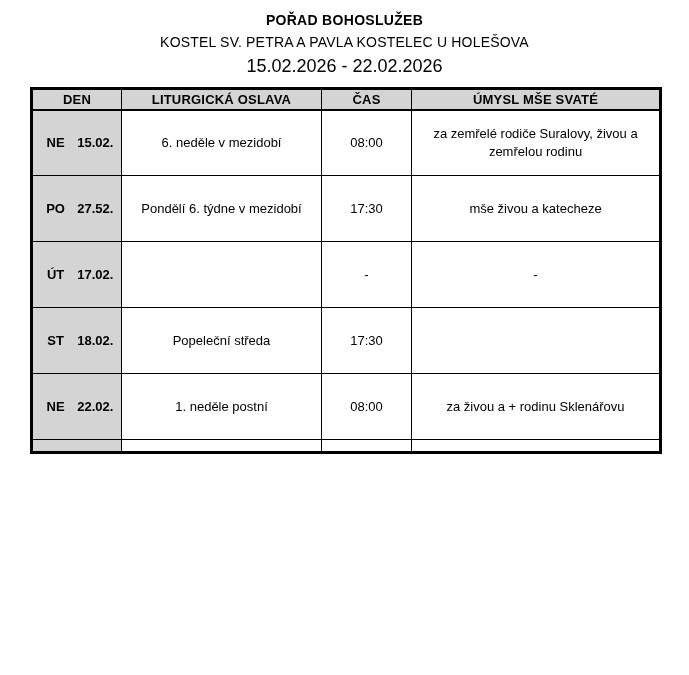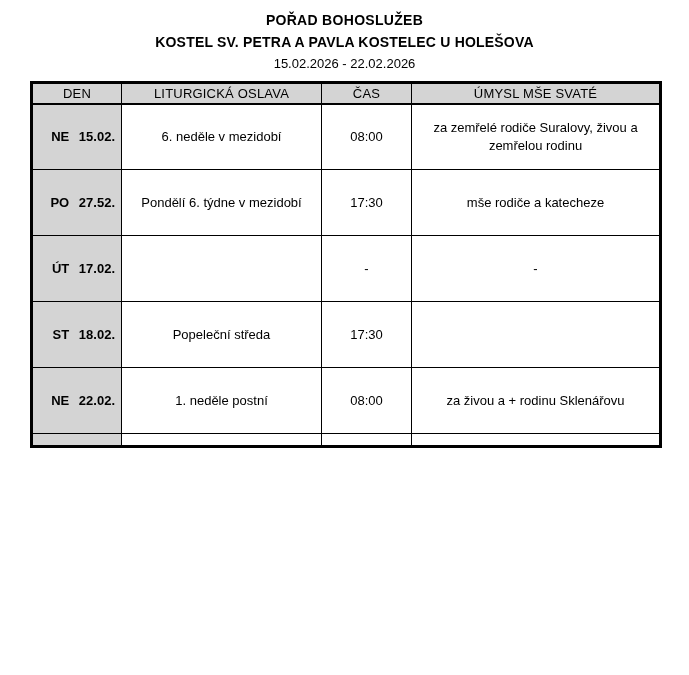--- a/index.html
+++ b/index.html
@@ -18,54 +18,54 @@
   }
   .title-block { text-align: center; margin-bottom: 10px; }
   .title {
     font-size: 14px;
     font-weight: bold;
     letter-spacing: 0.3px;
     margin-bottom: 6px;
   }
   .subtitle {
     font-size: 14px;
-    font-weight: bold;
+    font-weight: normal;
     letter-spacing: 0.2px;
     margin-bottom: 6px;
   }
   .date-range {
-    font-size: 13px;
+    font-size: 18px;
     font-weight: normal;
   }
   table.schedule {
     border-collapse: collapse;
     margin-left: 30px;
     width: 629px;
     table-layout: fixed;
     border: 3px solid #000;
   }
   .schedule th, .schedule td {
     border: 1px solid #000;
     font-size: 13px;
     vertical-align: middle;
   }
   .schedule th {
     background: #d4d4d4;
-    font-weight: normal;
+    font-weight: bold;
     height: 21px;
     text-align: center;
     border-bottom: 2px solid #000;
     letter-spacing: 0.2px;
   }
   .schedule td { text-align: center; padding: 4px 6px; }
   tr.data-row { height: 66px; }
   td.day-cell {
     background: #d4d4d4;
     font-weight: bold;
-    text-align: right;
+    text-align: center;
     padding-left: 9px;
   }
   td.day-cell .day-abbr { display: inline-block; min-width: 24px; }
   td.day-cell .day-date { display: inline-block; margin-left: 6px; }
   td.celebration-cell, td.intention-cell { line-height: 1.35; }
   tr.footer-row { height: 13px; }
   tr.footer-row td { padding: 0; }
   tr.footer-row td.day-cell { background: #d4d4d4; }
 </style>
 </head>
@@ -104,21 +104,21 @@
         <td class="time-cell">08:00</td>
         <td class="intention-cell">za zemřelé rodiče Suralovy, živou a zemřelou rodinu</td>
       </tr>
       <tr class="data-row">
         <td class="day-cell">
           <span class="day-abbr">PO</span>
           <span class="day-date">27.52.</span>
         </td>
         <td class="celebration-cell">Pondělí 6. týdne v mezidobí</td>
         <td class="time-cell">17:30</td>
-        <td class="intention-cell">mše rodiče a katecheze</td>
+        <td class="intention-cell">mše živou a katecheze</td>
       </tr>
       <tr class="data-row">
         <td class="day-cell">
           <span class="day-abbr">ÚT</span>
           <span class="day-date">17.02.</span>
         </td>
         <td class="celebration-cell"></td>
         <td class="time-cell">-</td>
         <td class="intention-cell">-</td>
       </tr>

